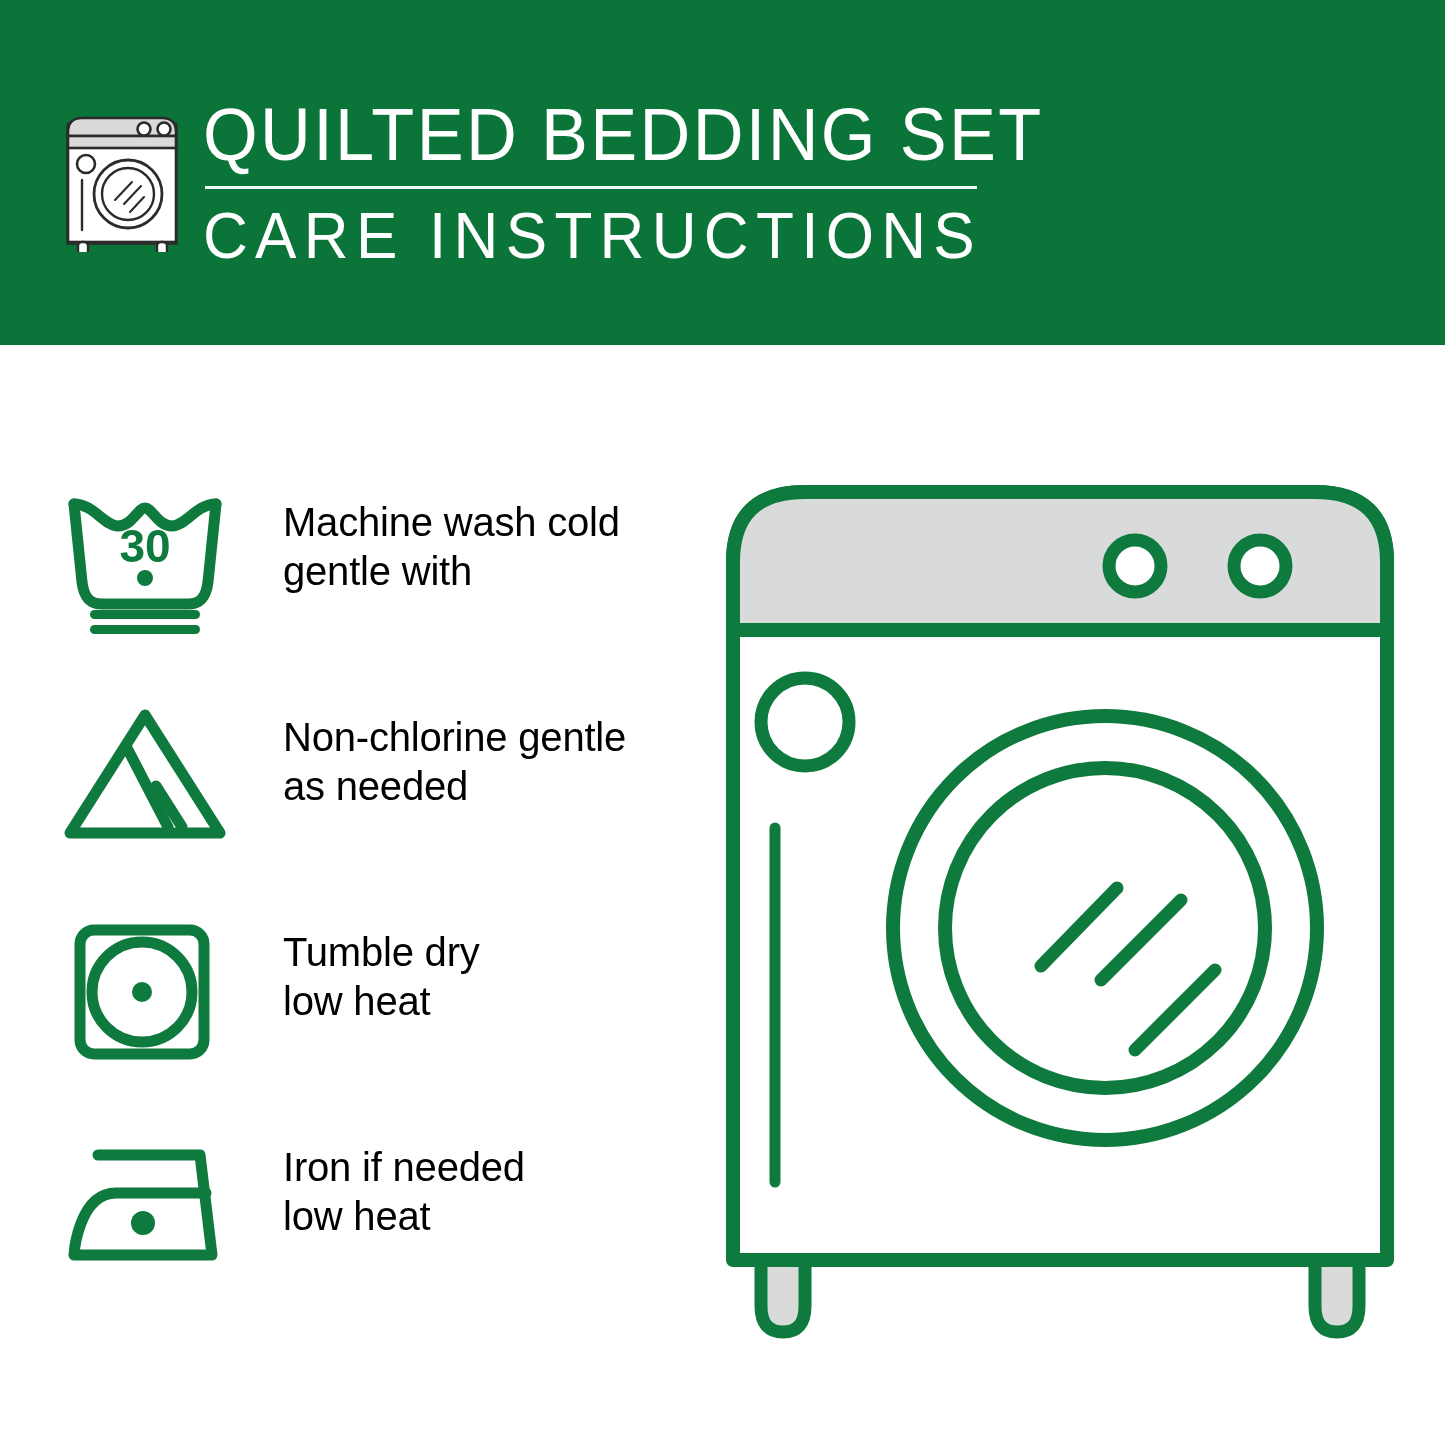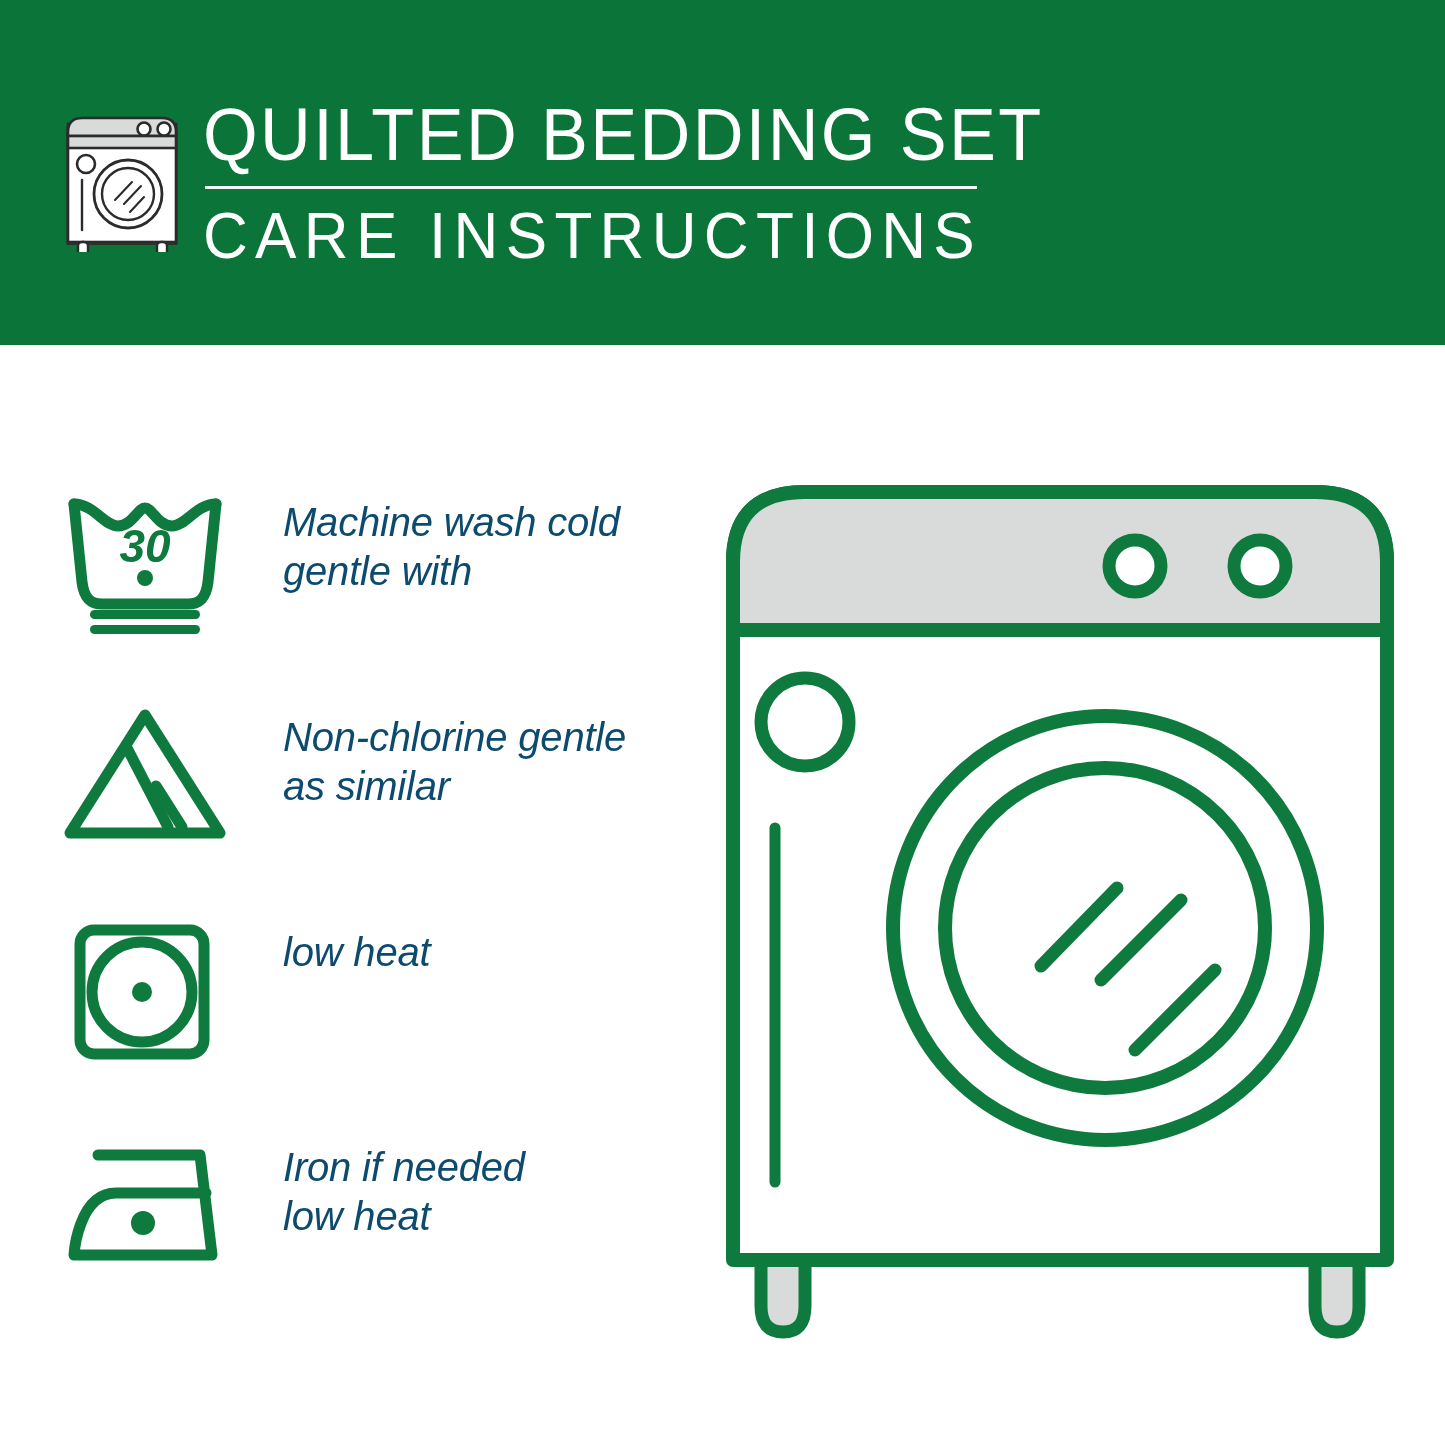--- a/index.html
+++ b/index.html
@@ -44,35 +44,35 @@
     font-weight:400;
     letter-spacing:7.5px;
     line-height:74px;
     white-space:nowrap;
     transform:scaleX(0.97);
     transform-origin:left center;
   }
 
   
   .care-list{
-    position:absolute;left:60px;top:480px;width:640px;font-style:italic;
+    position:absolute;left:60px;top:480px;width:640px;
   }
   .care-row{
     position:relative;
     display:flex;align-items:flex-start;
     height:215px;
   }
   .care-symbol{
     width:185px;flex:0 0 185px;
     display:flex;align-items:flex-start;justify-content:flex-start;
     padding-top:6px;
   }
   .care-text{
     padding-left:38px;padding-top:18px;
-    color:#0c4a6e;
+    color:#000000;
     font-family:"Liberation Sans", sans-serif;
     font-size:40px;
     font-weight:400;
     line-height:49px;
     letter-spacing:-0.2px;
   }
   .care-text div{white-space:nowrap;}
 
   
   .machine{
@@ -141,33 +141,34 @@
     <div class="care-row">
       <div class="care-symbol">
         <svg viewBox="0 0 170 150" width="170" height="150">
           <path d="M85 14 L160 132 L10 132 Z" fill="none" stroke="#0f7a3d" stroke-width="11" stroke-linejoin="round"></path>
           <line x1="66" y1="45" x2="108" y2="126" stroke="#0f7a3d" stroke-width="11" stroke-linecap="round"></line>
           <line x1="96" y1="85" x2="122" y2="126" stroke="#0f7a3d" stroke-width="11" stroke-linecap="round"></line>
         </svg>
       </div>
       <div class="care-text">
         <div>Non-chlorine gentle</div>
-        <div>as similar</div>
+        <div>as needed</div>
       </div>
     </div>
 
     <div class="care-row">
       <div class="care-symbol">
         <svg viewBox="0 0 170 150" width="170" height="150">
           <rect x="20" y="14" width="124" height="124" rx="14" fill="none" stroke="#0f7a3d" stroke-width="11"></rect>
           <circle cx="82" cy="76" r="50" fill="none" stroke="#0f7a3d" stroke-width="11"></circle>
           <circle cx="82" cy="76" r="10" fill="#0f7a3d"></circle>
         </svg>
       </div>
       <div class="care-text">
+        <div>Tumble dry</div>
         <div>low heat</div>
       </div>
     </div>
 
     <div class="care-row">
       <div class="care-symbol">
         <svg viewBox="0 0 170 150" width="170" height="150">
           <path d="M38 24 L140 24 L152 124 L14 124 C14 124 18 62 56 62 L146 62" fill="none" stroke="#0f7a3d" stroke-width="11" stroke-linecap="round" stroke-linejoin="round"></path>
           <circle cx="83" cy="92" r="12" fill="#0f7a3d"></circle>
         </svg>

